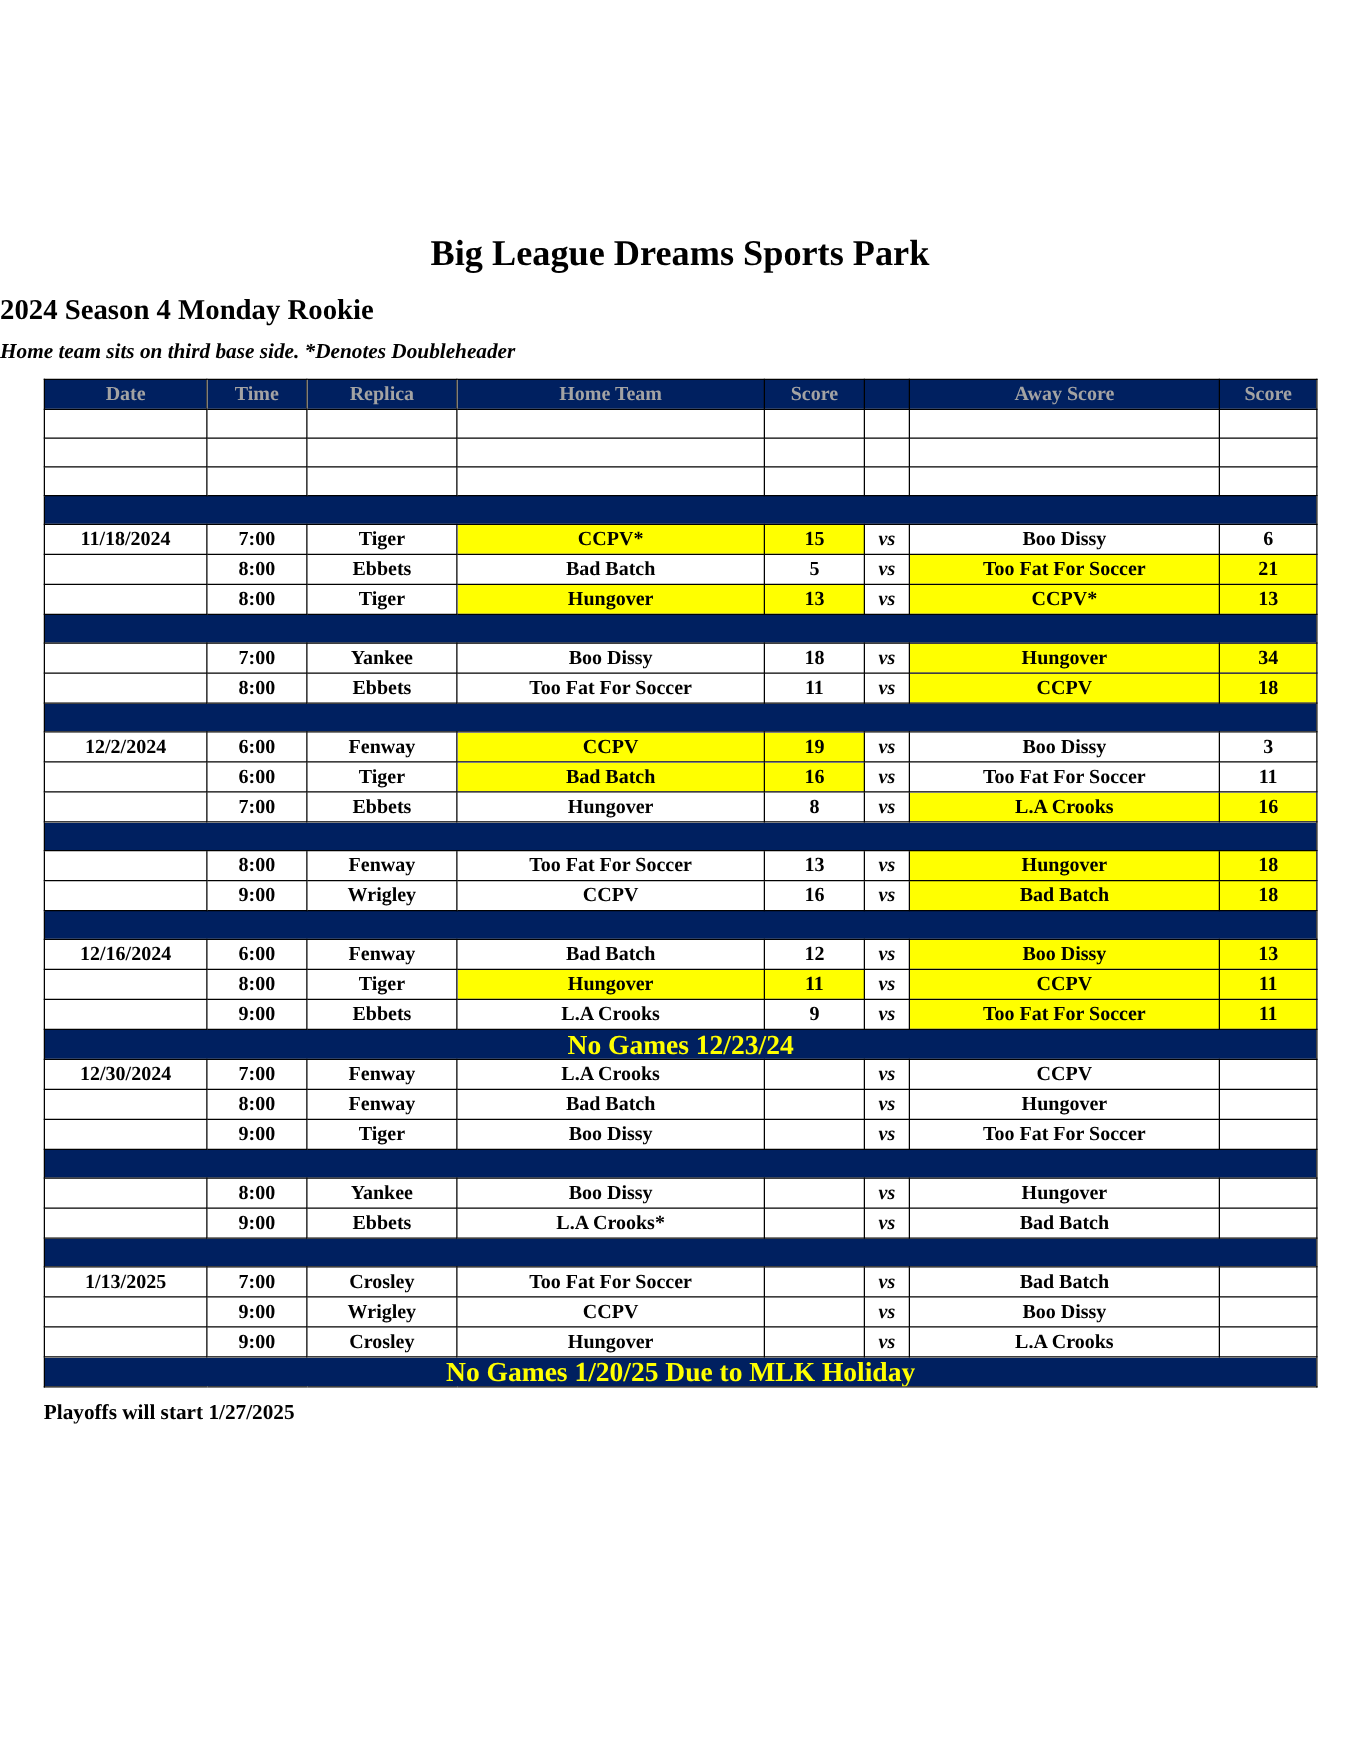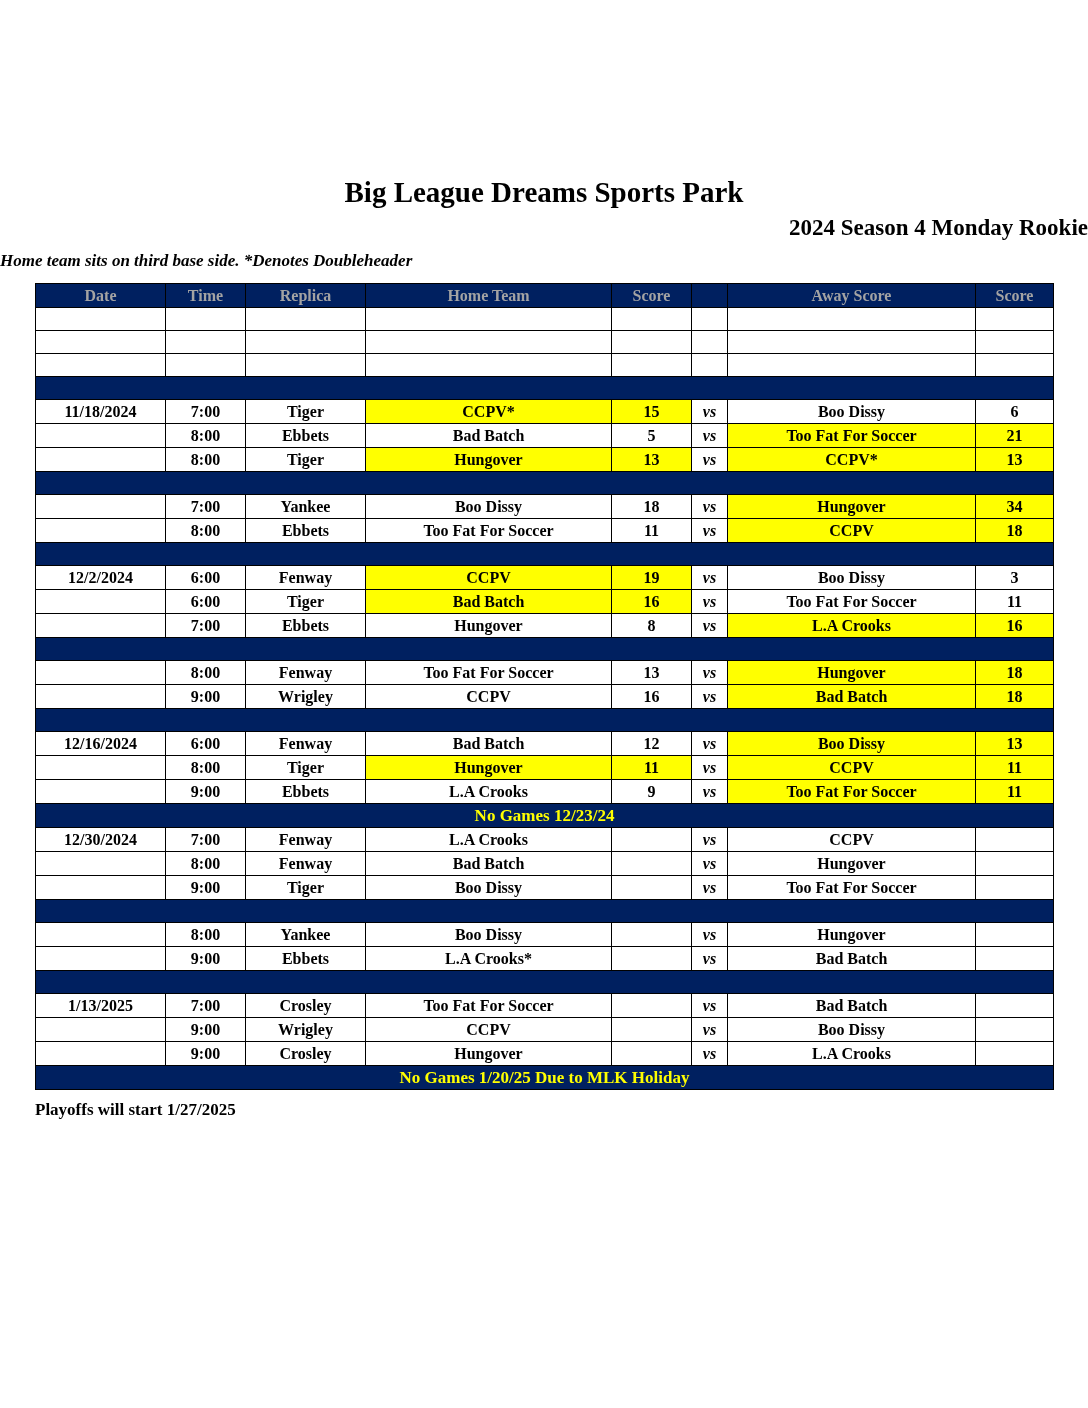--- a/index.html
+++ b/index.html
@@ -5,25 +5,25 @@
   * { box-sizing: border-box; }
   html, body { margin: 0; padding: 0; background: #ffffff; }
   body {
     width: 1088px; height: 1408px;
     font-family: "Liberation Serif", serif;
     color: #000;
   }
   .page { position: relative; width: 1088px; height: 1408px; padding-top: 172px; }
 
   .title {
-    margin: 4px; text-align: center;
+    margin: 15px; text-align: center;
     font-size: 29px; font-weight: bold; line-height: 1.15;
   }
   .subtitle {
-    margin: 6px 0 0 0; text-align: right;
+    margin: 6px 0 0 0; text-align: left;
     font-size: 23px; font-weight: bold; line-height: 1.1;
   }
   .note {
     margin: 10px 0 0 0; text-align: left;
     font-size: 17px; font-weight: bold; font-style: italic;
   }
 
   table.schedule {
     margin: 12px 0 0 35px;
     width: 1018px;
@@ -44,21 +44,21 @@
   table.schedule thead th {
     background: var(--navy);
     color: #a3a3a3;
     font-size: 16px;
   }
   td.navy {
     background: var(--navy);
     border-left: 1px solid var(--navy);
     border-right: 1px solid var(--navy);
   }
-  td.navy.notice { color: var(--yellow); font-size: 17px; }
+  td.navy.notice { color: var(--yellow); font-size: 22px; }
   td.hl { background: var(--yellow); }
   td.vs { font-style: italic; font-size: 13px; font-weight: bold; }
 
   .footer {
     margin: 10px 0 0 35px;
     font-size: 17px; font-weight: bold;
   }
 </style>
 </head>
 <body>

